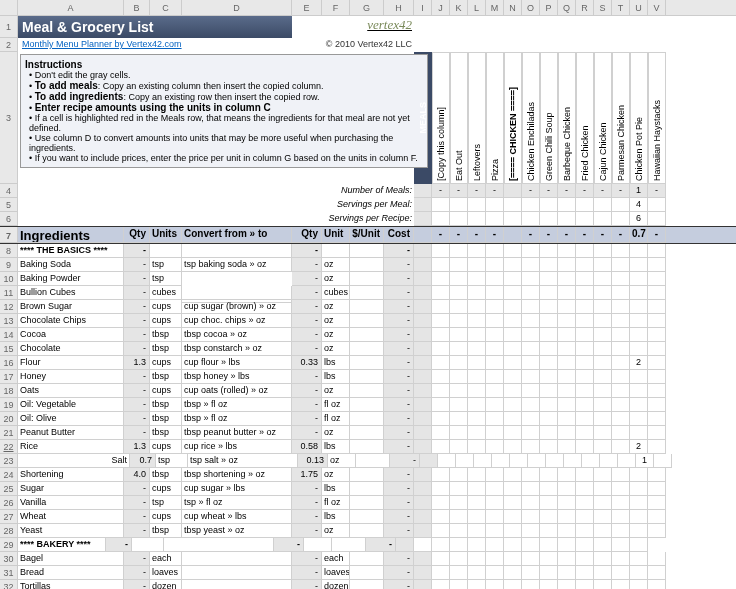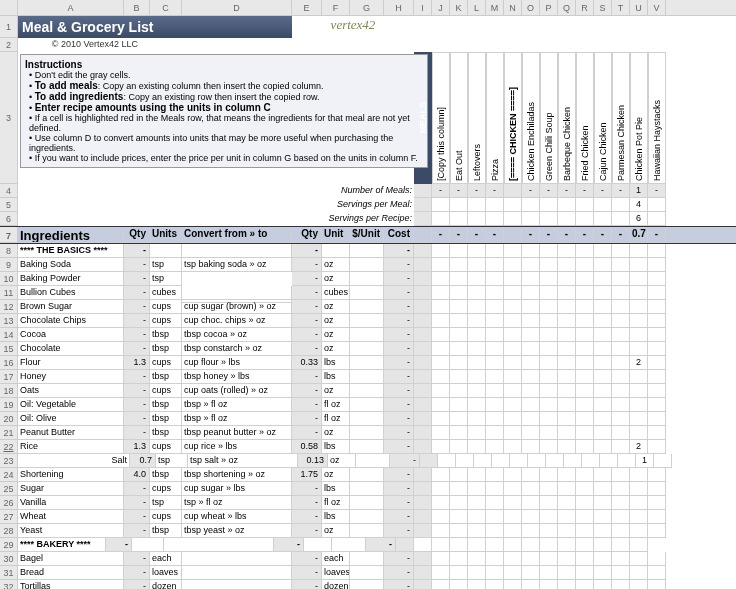--- a/index.html
+++ b/index.html
@@ -54,24 +54,25 @@
       <div style="width: 18px; flex-shrink: 0;">R</div>
       <div style="width: 18px; flex-shrink: 0;">S</div>
       <div style="width: 18px; flex-shrink: 0;">T</div>
       <div style="width: 18px; flex-shrink: 0;">U</div>
       <div style="width: 18px; flex-shrink: 0;">V</div>
     </div>
   <div id="body">
       <div class="row" style="height: 22px;">
         <div class="rowhdr" style="line-height: 22px;">1</div>
         <div class="title-row" style="width: 274px;">Meal &amp; Grocery List</div>
-        <div class="cell" style="width: 122px; text-align: center; border: none;"><span class="vertex">vertex42</span></div>
+        <div class="cell" style="width: 122px; text-align: right; border: none; text-decoration: underline;"><span class="vertex">vertex42</span></div>
       </div>
       <div class="row" style="height: 14px;">
         <div class="rowhdr" style="line-height: 14px;">2</div>
+        <div class="link" style="width: 274px;">Monthly Menu Planner by Vertex42.com</div>
         <div class="cell copyright" style="width: 122px; text-align: right; border: none;">© 2010 Vertex42 LLC</div>
       </div>
       <div class="row" style="height: 132px;">
         <div class="rowhdr" style="line-height: 132px;">3</div>
         <div style="width: 396px; position: relative;">
           <div class="instr-box"><b>Instructions</b><ul>
               <li>Don't edit the gray cells.</li>
               <li><b>To add meals</b>: Copy an existing column then insert the copied column.</li>
               <li><b>To add ingredients</b>: Copy an existing row then insert the copied row.</li>
               <li><b>Enter recipe amounts using the units in column C</b></li>

